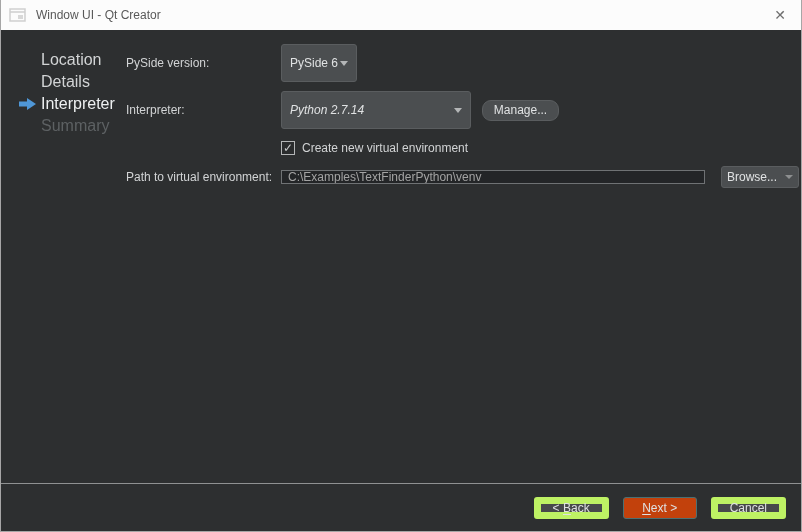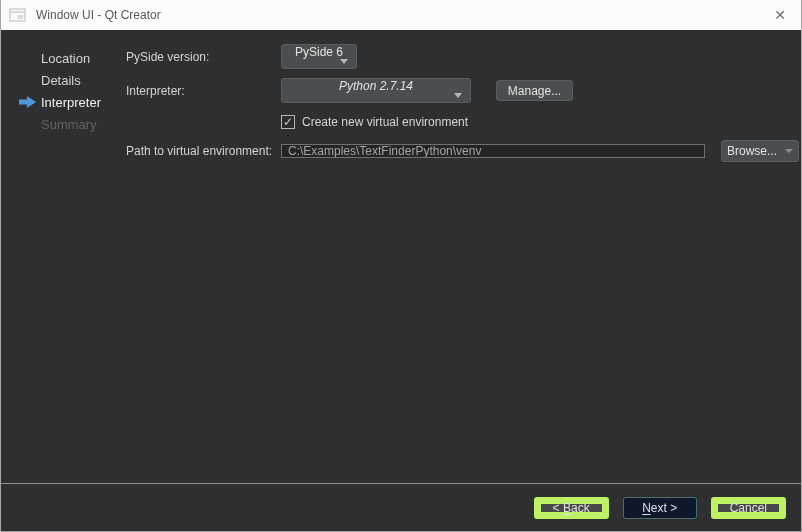--- a/index.html
+++ b/index.html
@@ -36,23 +36,23 @@
     font-size: 14px; color: #6e6e6e;
     cursor: default; background: transparent; border: none;
   }
 
   
   .body { flex: 1 1 auto; display: flex; }
 
   .sidebar { flex: 0 0 125px; padding-top: 17px; }
   .side-item {
     position: relative; height: 22px;
-    display: flex; align-items: center;
+    display: flex; align-items: flex-end;
     padding-left: 40px;
-    font-size: 13px; color: #d2d4d5;
+    font-size: 16px; color: #d2d4d5;
   }
   .side-item.active { color: #eef0f1; }
   .side-item.disabled { color: #5d6163; }
   .side-arrow {
     position: absolute; left: 18px; top: 5px;
     width: 17px; height: 12px; display: none;
   }
   .side-item.active .side-arrow { display: block; }
 
   .main { flex: 1 1 auto; padding: 14px 16px 0 0; }
@@ -62,29 +62,28 @@
   }
 
   .form-row { display: flex; align-items: center; margin-bottom: 9px; }
   .form-label {
     flex: 0 0 155px;
     font-size: 12px; color: #d2d4d5;
   }
   .spacer-label { flex: 0 0 155px; }
 
   .combobox {
-    height: 25px;
+    height: 38px;
     background: #4b4e50;
     border: 1px solid #5a5d5f;
     border-radius: 3px;
     display: flex; align-items: center;
     padding: 0 8px;
     font-size: 12px; color: #e0e2e3;
     cursor: default;
-    flex-direction: column;
   }
   .combo-arrow {
     margin-left: auto;
     width: 0; height: 0;
     border-left: 4px solid transparent;
     border-right: 4px solid transparent;
     border-top: 5px solid #b4b6b7;
   }
   .combo-pyside { width: 76px; }
   .combo-interpreter { width: 190px; font-style: italic; }
@@ -92,21 +91,21 @@
   .push-btn {
     height: 21px;
     background: #4b4e50;
     border: 1px solid #5a5d5f;
     border-radius: 3px;
     font-family: "Liberation Sans", sans-serif;
     font-size: 12px; color: #e0e2e3;
     display: inline-flex; align-items: center; justify-content: center;
     cursor: default;
   }
-  .manage-btn { width: 77px; margin-left: 25px; }
+  .manage-btn { width: 77px; margin-left: 11px; border-radius: 9px; }
 
   .checkbox-row { margin-top: 12px; margin-bottom: 11px; }
   .checkbox-box {
     width: 14px; height: 14px;
     border: 1px solid #b4b6b7;
     background: #2a2c2d;
     display: inline-flex; align-items: center; justify-content: center;
     font-size: 12px; line-height: 1; color: #c6c8c9;
     cursor: default;
   }
@@ -146,21 +145,21 @@
     border: 7px solid #bef264;
     border-radius: 3px;
     font-family: "Liberation Sans", sans-serif;
     font-size: 12px; color: #dfe1e2;
     display: inline-flex; align-items: center; justify-content: center;
     padding: 0 12px;
     margin-left: 14px;
     cursor: default;
   }
   .footer-btn.default {
-    background: #0f172a;
+    background: #c2410c;
     border: 1px solid #4a7073;
     min-width: 74px;
   }
   .mn { text-decoration: underline; text-underline-offset: 2px; }
 </style>
 </head>
 <body>
 
 <div class="window">
 

